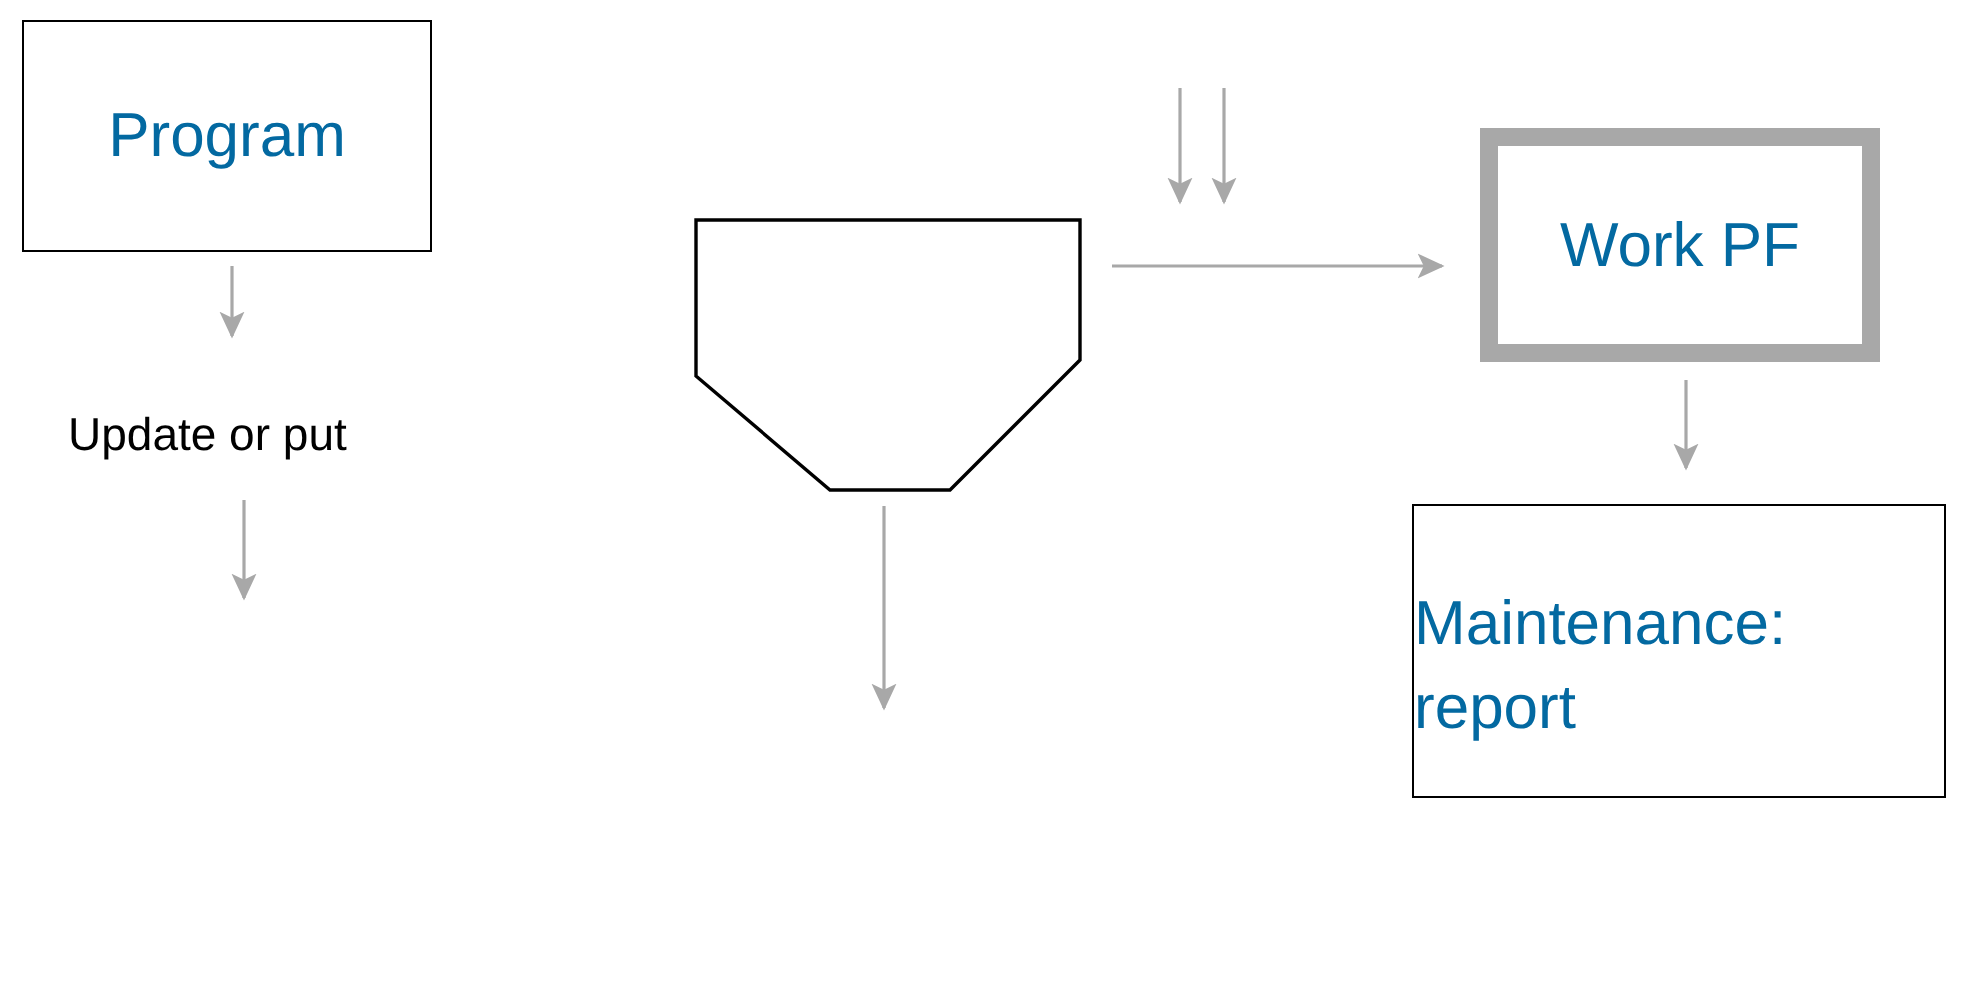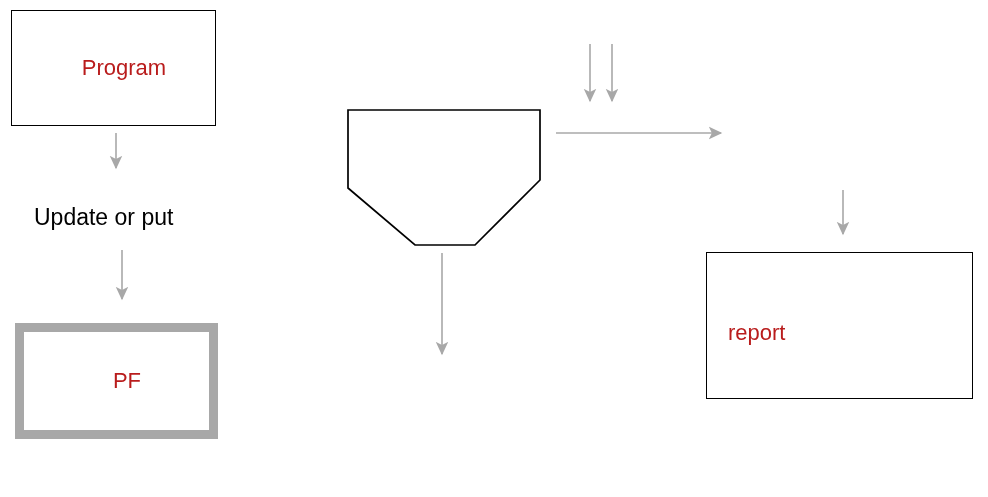--- a/index.html
+++ b/index.html
@@ -19,24 +19,23 @@
     overflow: hidden;
   }
   .node {
     position: absolute;
     box-sizing: border-box;
     background: #ffffff;
     display: flex;
     align-items: center;
     justify-content: center;
     text-align: center;
-    color: #b91c1c;
-    font-size: 22px;
+    color: #0369a1;
+    font-size: 31px;
     line-height: 1.35;
-    padding-left: 21px;
   }
   .node.plain {
     border: 1.5px solid #000000;
   }
   .node.framed {
     border: 9px solid #a8a8a8;
   }
   .node.top-text {
     align-items: flex-start;
     padding-top: 14px;
@@ -64,27 +63,28 @@
 <div id="canvas">
 
   <div class="node plain" style="left:11px; top:10px; width:205px; height:116px;">
     <span>Program</span>
   </div>
 
   <div class="free-label" style="left:34px; top:204px;">
     <span>Update or put</span>
   </div>
 
-  <div class="node framed" style="left:15px; top:323px; width:203px; height:116px;">
-    <span>PF</span>
+
+
+  <div class="node framed" style="left:740px; top:64px; width:200px; height:117px;">
+    <span>Work PF</span>
   </div>
 
-
-
   <div class="node plain top-text" style="left:706px; top:252px; width:267px; height:147px; flex-direction:column;">
+    <span>Maintenance:</span>
     <span>report</span>
   </div>
 
   <svg class="svg-layer" viewBox="0 0 988 497">
     <defs>
       <marker id="ah" markerWidth="9" markerHeight="9" refX="7.6" refY="4.5" orient="auto" markerUnits="strokeWidth">
         <path d="M0,0.6 L8.4,4.5 L0,8.4 L1.9,4.5 Z" fill="#a8a8a8"></path>
       </marker>
     </defs>
 

